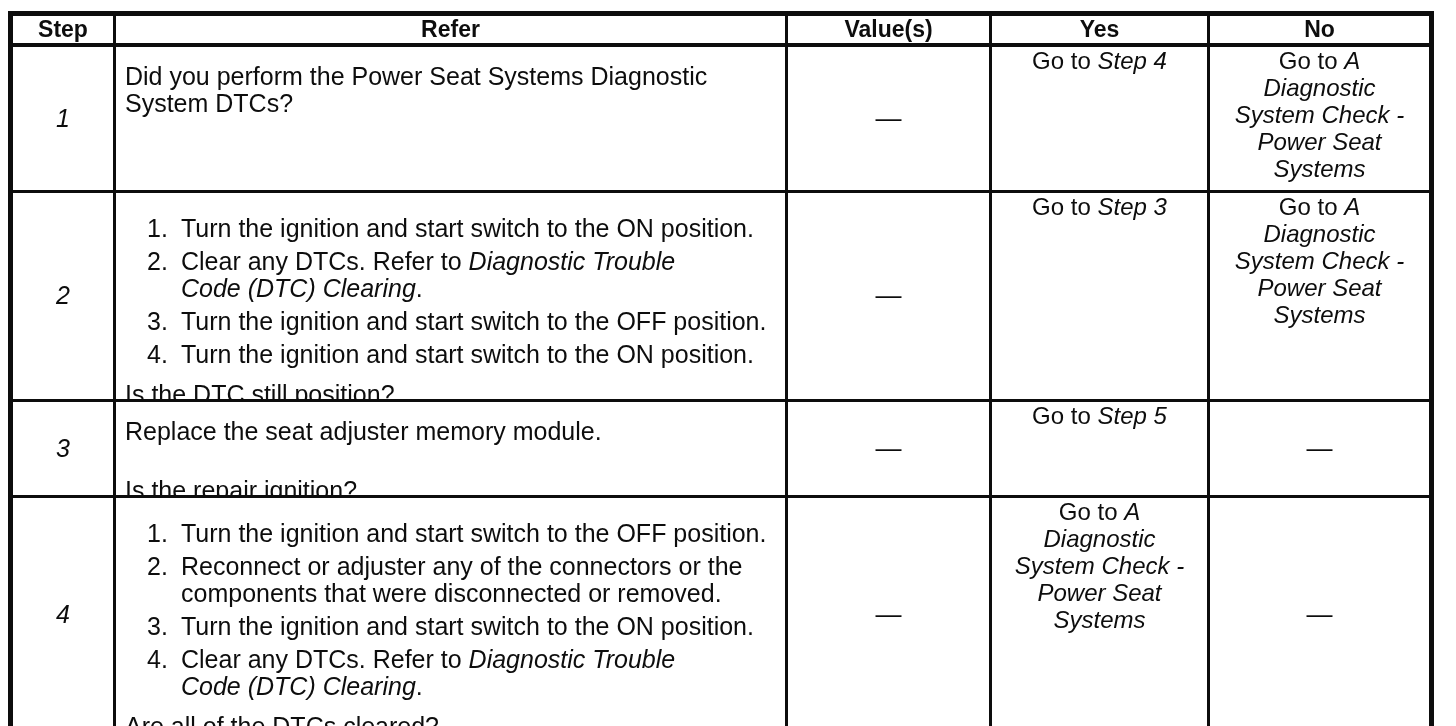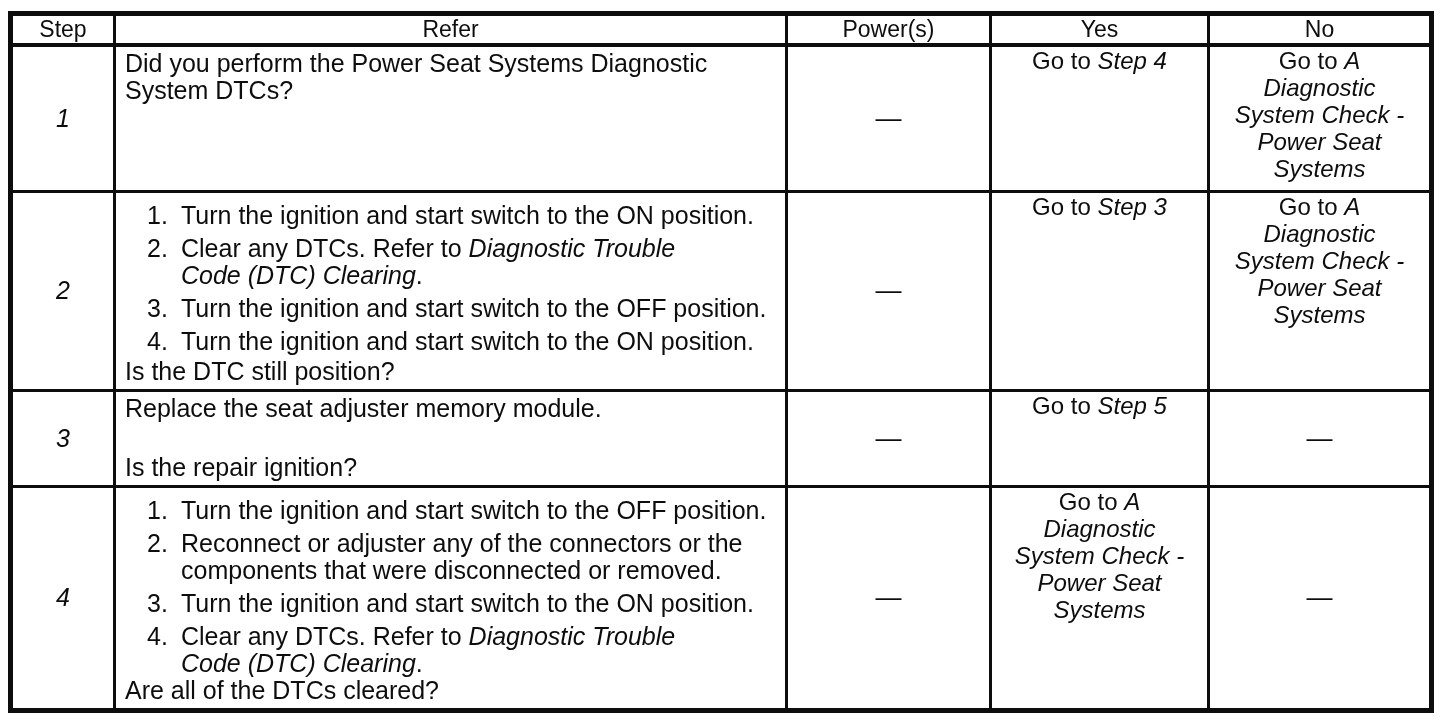--- a/index.html
+++ b/index.html
@@ -13,21 +13,21 @@
   table.diag {
     position: absolute; left: 8px; top: 11px;
     width: 1421px;
     border-collapse: collapse;
     table-layout: fixed;
     border: 5px solid var(--ink, #0d0d0d);
   }
   th, td { border: 3px solid var(--ink, #0d0d0d); overflow: hidden; }
   thead th {
     height: 31px;
-    font-size: 23px; font-weight: normal; text-align: center;
+    font-size: 23px; font-weight: bold; text-align: center;
     vertical-align: middle;
     border-bottom-width: 4px;
     padding: 0;
   }
   col.c-step { width: 104px; }
   col.c-action { width: 672px; }
   col.c-value { width: 204px; }
   col.c-yes { width: 218px; }
   col.c-no { width: 223px; }
 
@@ -40,21 +40,21 @@
 
   .step-box {
     display: flex; height: 100%;
     align-items: center; justify-content: center;
     font-size: 25px; font-style: italic;
   }
   .action-box {
     display: flex; flex-direction: column;
     height: 100%;
     padding: 3px 6px 4px 9px;
-    font-size: 25px; line-height: 27px;
+    font-size: 25px; line-height: 27px; margin-top: 13px;
   }
   .lead { }
   .li { display: flex; margin-top: 6px; padding-left: 22px; }
   .num { flex: none; width: 34px; }
   .li-text { }
   .question { margin-top: auto; }
   .lead + .question { }
   .cell-box {
     display: flex; flex-direction: column; height: 100%;
     align-items: center; text-align: center;
@@ -74,21 +74,21 @@
     <col class="c-step">
       <col class="c-action">
       <col class="c-value">
       <col class="c-yes">
       <col class="c-no">
   </colgroup>
   <thead>
     <tr>
       <th>Step</th>
       <th>Refer</th>
-      <th>Power(s)</th>
+      <th>Value(s)</th>
       <th>Yes</th>
       <th>No</th>
     </tr>
   </thead>
   <tbody id="tbody">
       <tr>
     <td>
       <div class="step-box">1</div>
     </td>
     <td>

